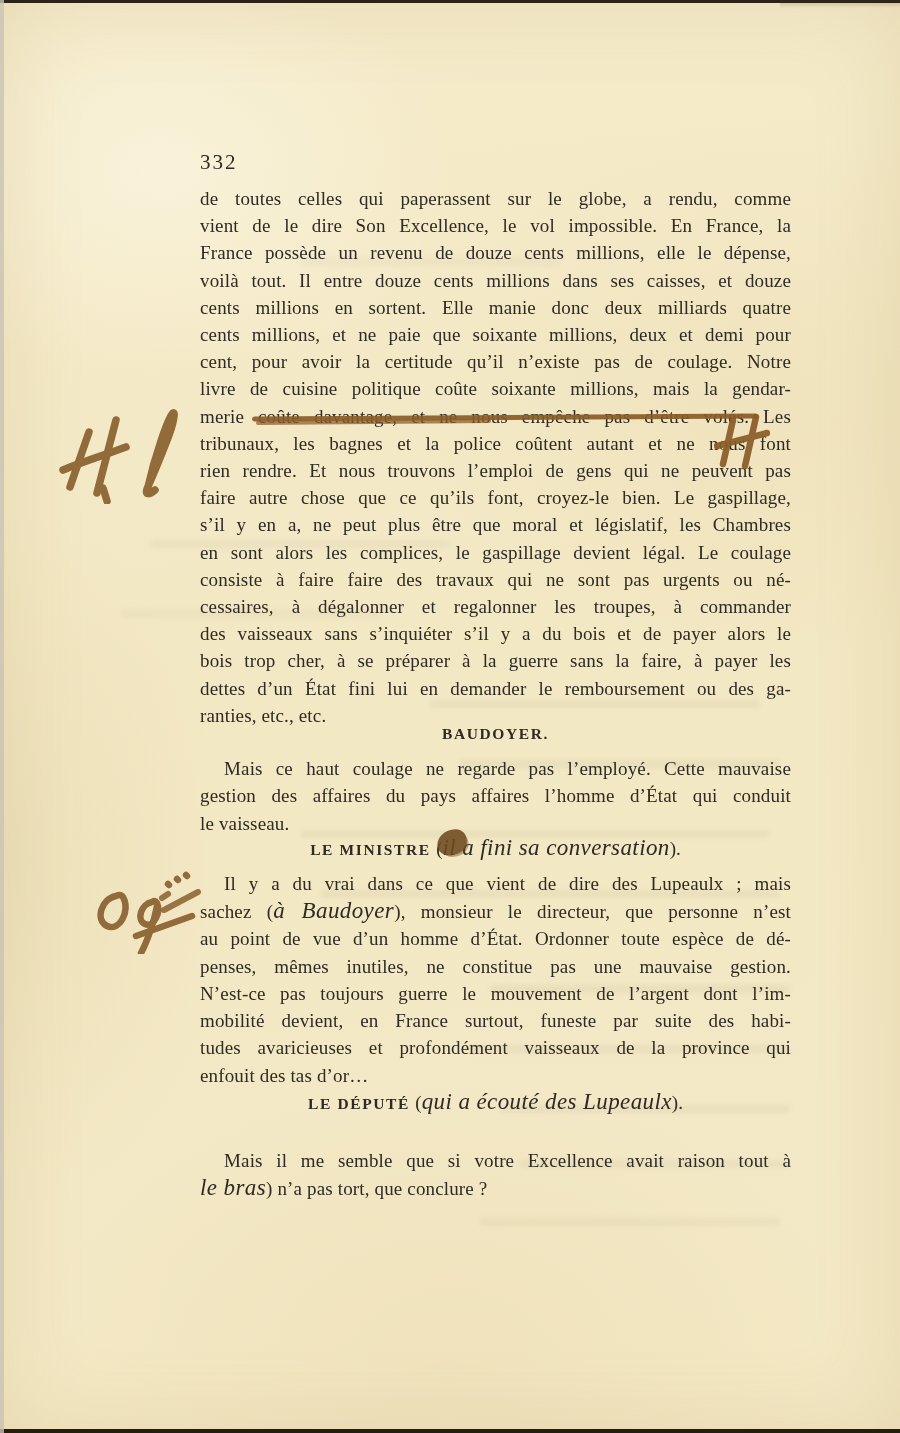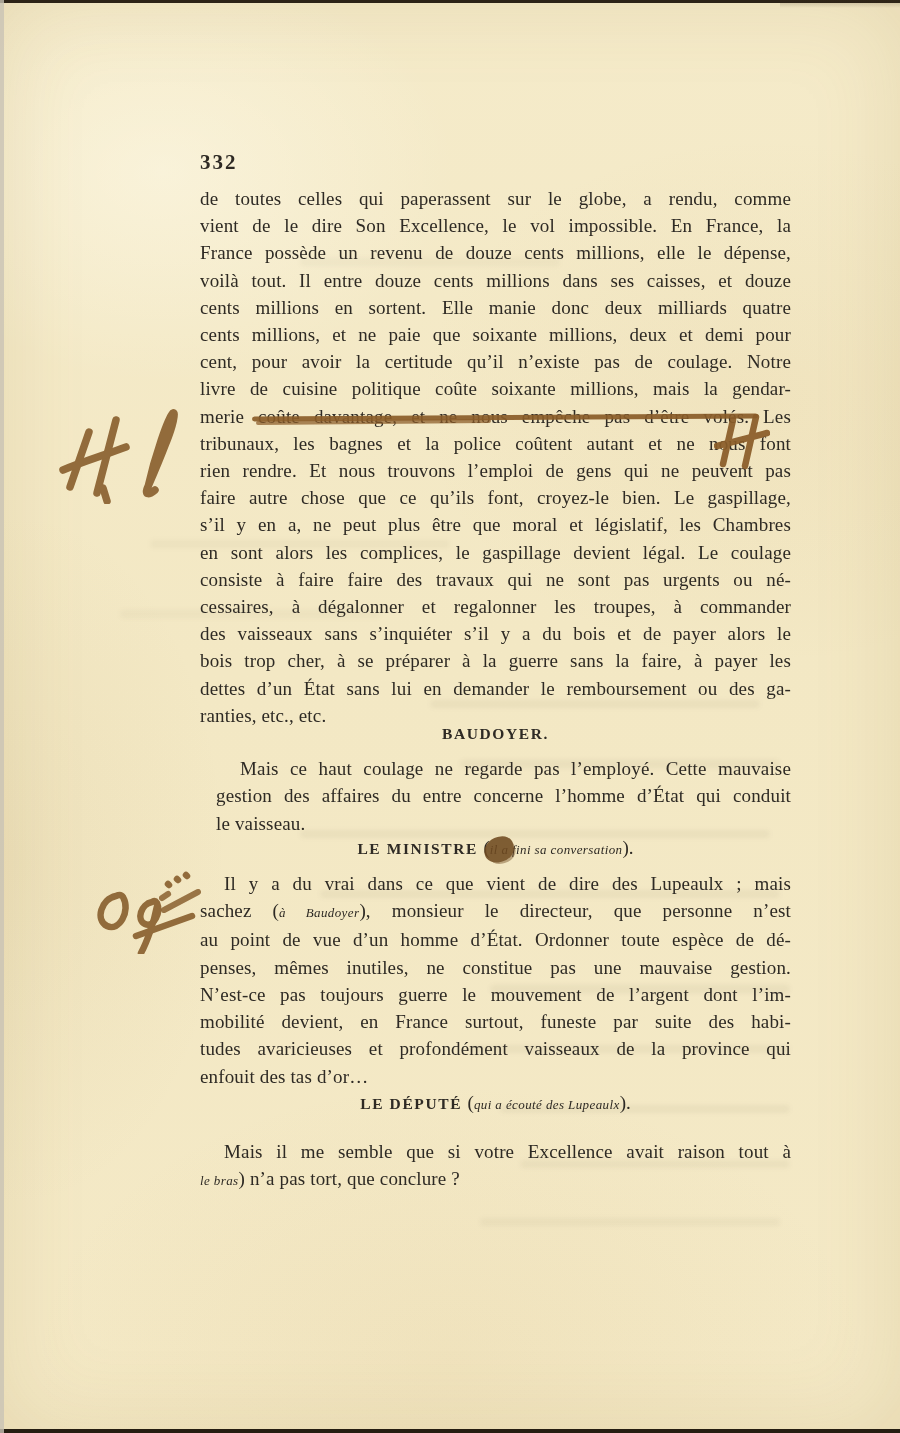--- a/index.html
+++ b/index.html
@@ -26,40 +26,40 @@
                  background:linear-gradient(to bottom, rgba(60,45,25,.25), transparent); }
 
   
   .ghost { position:absolute; height:8px; border-radius:4px;
            background:rgba(118,108,86,.11); filter:blur(2.5px); }
 
   
   .text-col { position:absolute; left:200px; top:150px; width:591px; }
 
   .running-head { position:relative; height:24px; margin-bottom:11px; }
-  .page-number  { position:absolute; left:0; top:0; font-size:21px; letter-spacing:2px; font-weight:bold; }
+  .page-number  { position:absolute; left:0; top:0; font-size:21px; letter-spacing:2px; font-weight:normal; }
   .running-title{ display:block; text-align:center; padding-left:40px;
                   font-size:15px; font-weight:bold; letter-spacing:2.6px; word-spacing:7px; }
 
   .line { font-size:19px; line-height:27.2px; text-align:justify; text-align-last:justify;
           letter-spacing:.15px; white-space:normal; }
   .line.last   { text-align-last:left; }
   .line.indent { padding-left:24px; }
 
   .speech-head { font-size:19px; line-height:27.2px; text-align:center; text-align-last:center; }
   .sc    { font-weight:bold; font-size:15.5px; letter-spacing:1.6px; }
-  .stage { font-style:italic; font-size:13px; letter-spacing:.4px; }
+  .stage { font-style:italic; font-size:23px; letter-spacing:.4px; }
   .paren { font-size:19px; }
 
   .h-baudoyer { margin-top:-10px;text-align:center; }
   .h-ministre { margin-top:-3px; }
   .h-depute   { margin-top:-1px; }
-  .p2 { margin-top:8px;margin-left:16px; }
+  .p2 { margin-top:8px; }
   .p3 { margin-top:7px; }
-  .p4 { margin-top:20px; }
+  .p4 { margin-top:30px; }
 
   
   .struck { position:relative; }
   .struck::before { content:""; position:absolute; left:-6px; right:-14px; top:9px; height:5px;
                     background:#8a5c28; border-radius:3px; transform:rotate(-.35deg); opacity:.92; }
   .struck::after  { content:""; position:absolute; left:-2px; right:52%; top:14px; height:4px;
                     background:#8a5c28; border-radius:3px; transform:rotate(-.5deg); opacity:.72; }
 
   
   .blot { position:relative; }
@@ -106,29 +106,29 @@
       <div class="line"><span>merie </span><span class="struck">coûte davantage, et ne nous empêche pas d’être volés</span><span>. Les</span></div>
       <div class="line">tribunaux, les bagnes et la police coûtent autant et ne nous font</div>
       <div class="line">rien rendre. Et nous trouvons l’emploi de gens qui ne peuvent pas</div>
       <div class="line">faire autre chose que ce qu’ils font, croyez-le bien. Le gaspillage,</div>
       <div class="line">s’il y en a, ne peut plus être que moral et législatif, les Chambres</div>
       <div class="line">en sont alors les complices, le gaspillage devient légal. Le coulage</div>
       <div class="line">consiste à faire faire des travaux qui ne sont pas urgents ou né-</div>
       <div class="line">cessaires, à dégalonner et regalonner les troupes, à commander</div>
       <div class="line">des vaisseaux sans s’inquiéter s’il y a du bois et de payer alors le</div>
       <div class="line">bois trop cher, à se préparer à la guerre sans la faire, à payer les</div>
-      <div class="line">dettes d’un État sans lui en demander le remboursement ou des ga-</div>
+      <div class="line">dettes d’un État fini lui en demander le remboursement ou des ga-</div>
       <div class="line last">ranties, etc., etc.</div>
     </div>
 
     <div class="speech-head h-baudoyer"><span class="sc">BAUDOYER.</span></div>
 
     <div class="p2">
       <div class="line indent">Mais ce haut coulage ne regarde pas l’employé. Cette mauvaise</div>
-      <div class="line">gestion des affaires du entre concerne l’homme d’État qui conduit</div>
+      <div class="line">gestion des affaires du pays affaires l’homme d’État qui conduit</div>
       <div class="line last">le vaisseau.</div>
     </div>
 
     <div class="speech-head h-ministre"><span class="sc">LE MINISTRE </span><span class="paren">(</span><span class="stage blot">il</span><span class="stage"> a fini sa conversation</span><span class="paren">).</span></div>
 
     <div class="p3">
       <div class="line indent">Il y a du vrai dans ce que vient de dire des Lupeaulx ; mais</div>
       <div class="line"><span>sachez (</span><span class="stage">à Baudoyer</span><span>), monsieur le directeur, que personne n’est</span></div>
       <div class="line">au point de vue d’un homme d’État. Ordonner toute espèce de dé-</div>
       <div class="line">penses, mêmes inutiles, ne constitue pas une mauvaise gestion.</div>

